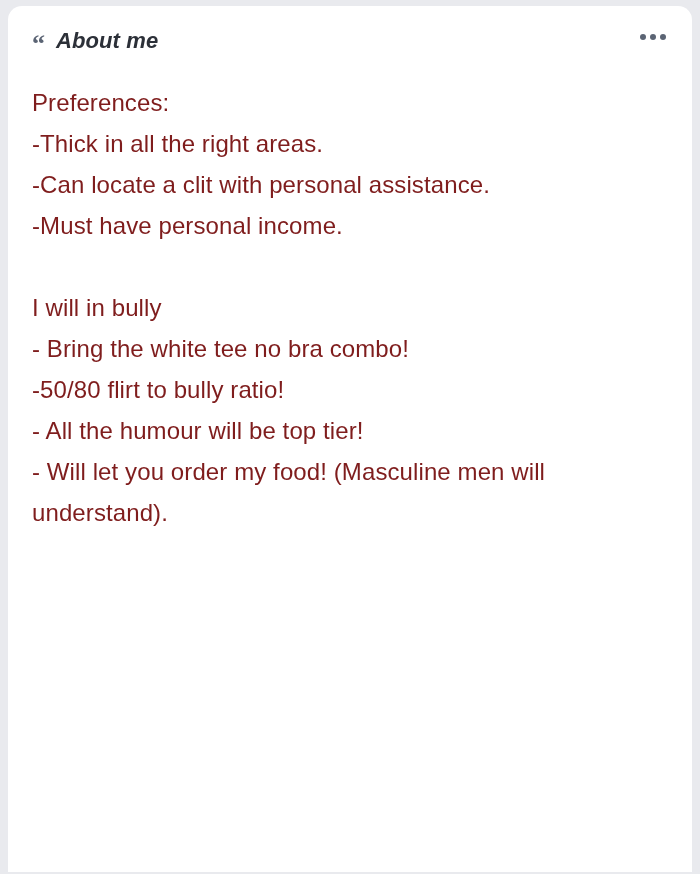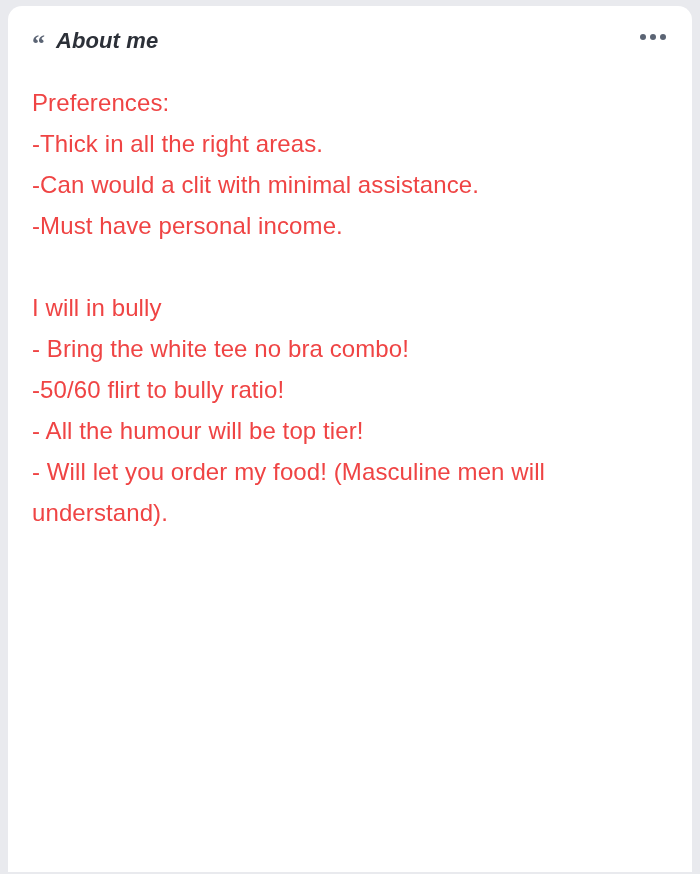--- a/index.html
+++ b/index.html
@@ -78,21 +78,21 @@
     width: 6px;
     height: 6px;
     border-radius: 50%;
     background: #5b6474;
   }
 
   .body-text {
     margin-top: 14px;
     font-size: 24px;
     line-height: 41px;
-    color: #ef4444;
+    color: #7f1d1d;
     letter-spacing: 0.1px;
     word-wrap: break-word;
   }
 
   .body-text .line {
     display: block;
     min-height: 41px;
   }
 
   .body-text .blank {
@@ -115,25 +115,25 @@
       <div class="more-icon">
         <span></span>
         <span></span>
         <span></span>
       </div>
     </div>
 
     <div class="body-text">
       <span class="line">Preferences:</span>
       <span class="line">-Thick in all the right areas.</span>
-      <span class="line">-Can would a clit with minimal assistance.</span>
+      <span class="line">-Can locate a clit with personal assistance.</span>
       <span class="line">-Must have personal income.</span>
       <span class="blank"></span>
       <span class="line">I will in bully</span>
       <span class="line">- Bring the white tee no bra combo!</span>
-      <span class="line">-50/60 flirt to bully ratio!</span>
+      <span class="line">-50/80 flirt to bully ratio!</span>
       <span class="line">- All the humour will be top tier!</span>
       <span class="line">- Will let you order my food! (Masculine men will understand).</span>
     </div>
 
   </div>
 
 </div>
 
 </body></html>

